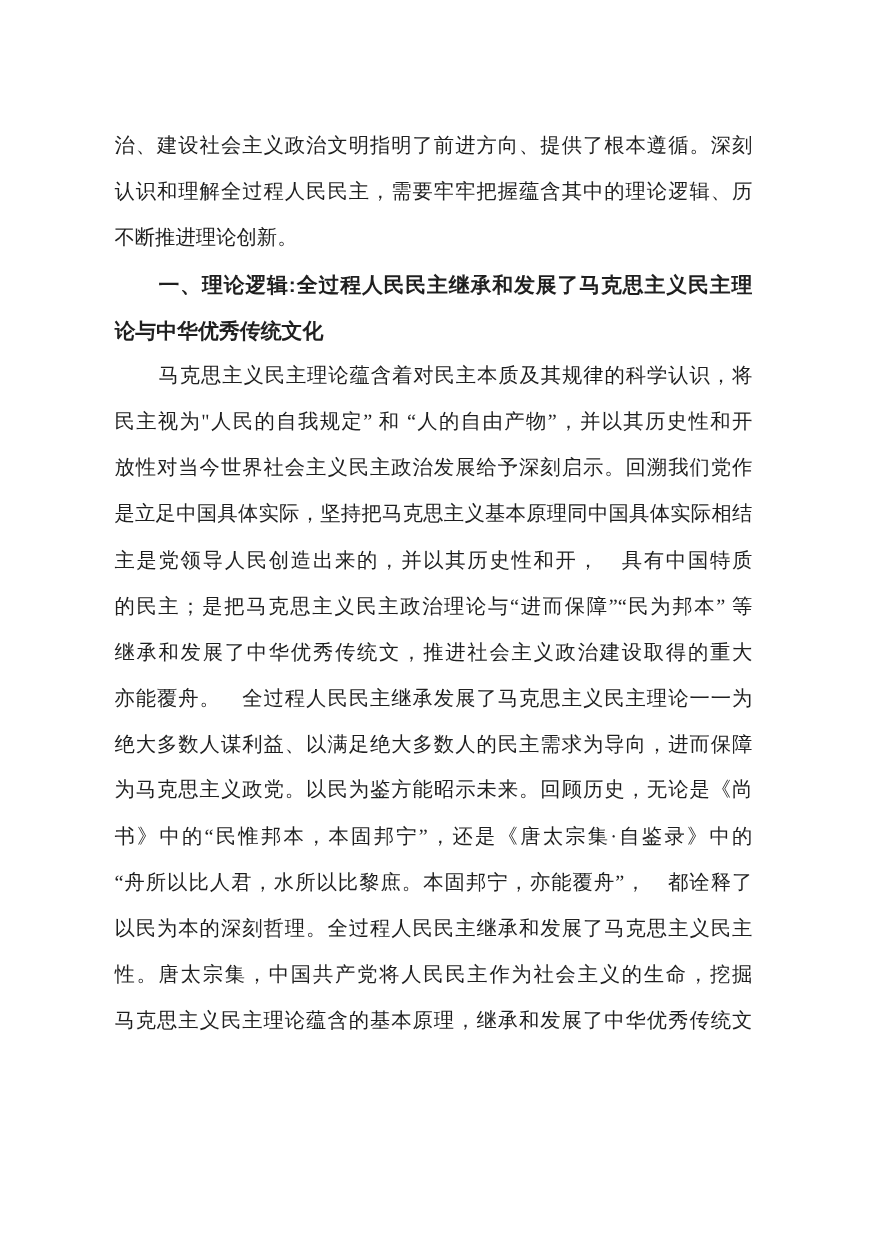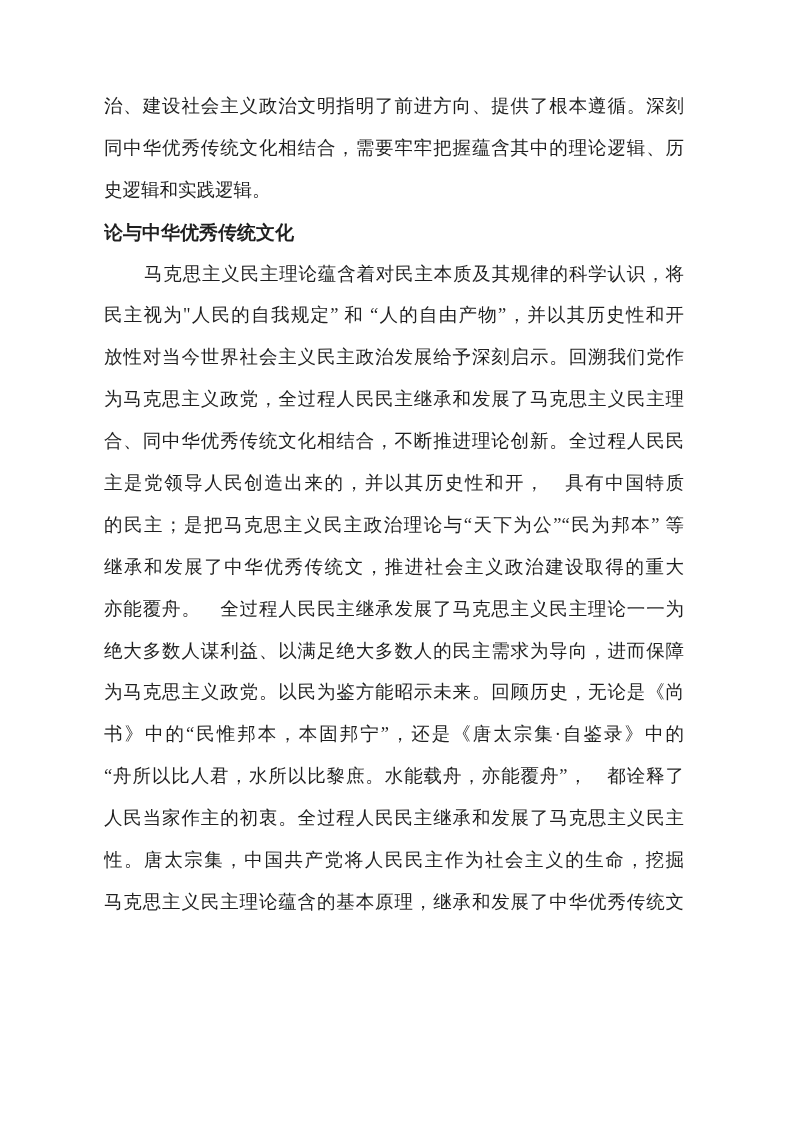--- a/index.html
+++ b/index.html
@@ -15,21 +15,21 @@
     width:793px;
     height:1122px;
     overflow:hidden;
     font-family:"Liberation Serif","DejaVu Serif",serif;
     color:var(--text);
   }
   .page{
     box-sizing:border-box;
     width:793px;
     height:1122px;
-    padding:86px 109px 0 104px;
+    padding:113px 109px 0 104px;
     background:var(--bg);
   }
   .line{
     height:41.9px;
     line-height:41.9px;
     font-size:18.5px;
     letter-spacing:0;
     text-align:justify;
     text-align-last:justify;
     overflow:hidden;
@@ -47,32 +47,32 @@
     font-weight:700;
     font-size:19px;
     text-align:center;
   }
 </style>
 </head>
 <body>
 
 <div class="page">
   <div class="line">治、建设社会主义政治文明指明了前进方向、提供了根本遵循。深刻</div>
-  <div class="line">同中华优秀传统文化相结合，需要牢牢把握蕴含其中的理论逻辑、历</div>
-  <div class="line plain">史逻辑和实践逻辑。</div>
+  <div class="line">认识和理解全过程人民民主，需要牢牢把握蕴含其中的理论逻辑、历</div>
+  <div class="line plain">不断推进理论创新。</div>
+  <div class="line heading indent">一、理论逻辑:全过程人民民主继承和发展了马克思主义民主理</div>
   <div class="line heading plain">论与中华优秀传统文化</div>
   <div class="line indent">马克思主义民主理论蕴含着对民主本质及其规律的科学认识，将</div>
   <div class="line">民主视为"人民的自我规定” 和 “人的自由产物”，并以其历史性和开</div>
   <div class="line">放性对当今世界社会主义民主政治发展给予深刻启示。回溯我们党作</div>
-  <div class="line">为马克思主义政党，全过程人民民主继承和发展了马克思主义民主理</div>
-  <div class="line">合、同中华优秀传统文化相结合，不断推进理论创新。全过程人民民</div>
+  <div class="line">是立足中国具体实际，坚持把马克思主义基本原理同中国具体实际相结</div>
   <div class="line">主是党领导人民创造出来的，并以其历史性和开，　具有中国特质</div>
-  <div class="line">的民主；是把马克思主义民主政治理论与“天下为公”“民为邦本” 等</div>
+  <div class="line">的民主；是把马克思主义民主政治理论与“进而保障”“民为邦本” 等</div>
   <div class="line">继承和发展了中华优秀传统文，推进社会主义政治建设取得的重大</div>
   <div class="line">亦能覆舟。　全过程人民民主继承发展了马克思主义民主理论一一为</div>
   <div class="line">绝大多数人谋利益、以满足绝大多数人的民主需求为导向，进而保障</div>
   <div class="line">为马克思主义政党。以民为鉴方能昭示未来。回顾历史，无论是《尚</div>
   <div class="line">书》中的“民惟邦本，本固邦宁”，还是《唐太宗集·自鉴录》中的</div>
-  <div class="line">“舟所以比人君，水所以比黎庶。水能载舟，亦能覆舟”，　都诠释了</div>
-  <div class="line">人民当家作主的初衷。全过程人民民主继承和发展了马克思主义民主</div>
+  <div class="line">“舟所以比人君，水所以比黎庶。本固邦宁，亦能覆舟”，　都诠释了</div>
+  <div class="line">以民为本的深刻哲理。全过程人民民主继承和发展了马克思主义民主</div>
   <div class="line">性。唐太宗集，中国共产党将人民民主作为社会主义的生命，挖掘</div>
   <div class="line">马克思主义民主理论蕴含的基本原理，继承和发展了中华优秀传统文</div>
 </div>
 
 </body></html>

